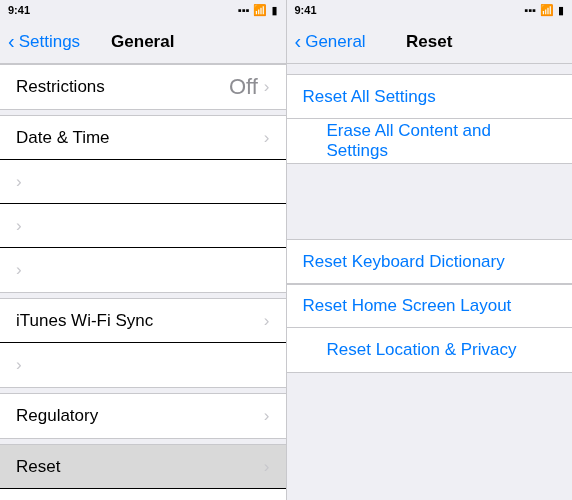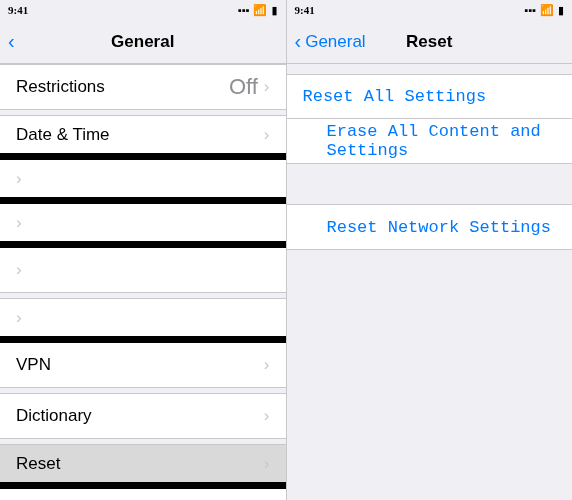--- a/index.html
+++ b/index.html
@@ -25,21 +25,20 @@
     
     .status-bar {
       height: 20px;
       background: #efeff4;
       display: flex;
       align-items: center;
       padding: 0 8px;
       font-size: 11px;
       color: #000;
       flex-shrink: 0;
-      font-family: Liberation Serif, serif;
     }
     .status-bar .time { font-weight: 600; }
     .status-bar .icons { margin-left: auto; display: flex; gap: 4px; align-items: center; }
 
     
     .nav-bar {
       height: 44px;
       background: rgba(239,239,244,0.97);
       border-bottom: 1px solid #c8c8cc;
       display: flex;
@@ -74,21 +73,21 @@
       background: #15803d;
       border-top: 1px solid #c8c8cc;
       border-bottom: 1px solid #c8c8cc;
       margin-bottom: 5px;
     }
     .list-item {
       height: 44px;
       display: flex;
       align-items: center;
       padding: 0 16px;
-      border-bottom: 7px solid #000000;
+      border-bottom: 1px solid #000000;
       background: #fff;
       cursor: pointer;
       position: relative;
     }
     .list-item:last-child {
       border-bottom: none;
     }
     .list-item .label {
       font-size: 17px;
       color: #000;
@@ -120,21 +119,20 @@
       align-items: center;
       padding: 0 16px;
       border-bottom: 1px solid #c8c8cc;
       background: #fff;
       cursor: pointer;
     }
     .reset-item:last-child { border-bottom: none; padding-left: 40px; }
     .reset-item .label {
       font-size: 17px;
       color: #007aff;
-      font-family: Liberation Mono, monospace;
     }
     .reset-item.highlighted {
       background: #fff;
     }
 
     .divider-space { height: 35px; background: #efeff4; }
 
     
     .panel-divider {
       width: 1px;
@@ -152,20 +150,21 @@
     <div class="icons">
       <span>▪▪▪</span>
       <span>📶</span>
       <span>▮</span>
     </div>
   </div>
 
   <div class="nav-bar">
     <div class="back-btn">
       <span class="back-chevron">‹</span>
+      <span>Settings</span>
     </div>
     <span class="title">General</span>
   </div>
 
   <div class="spacer-sm"></div>
   <div class="list-section">
     <div class="list-item">
       <span class="label">Restrictions</span>
       <span class="value">Off</span>
       <span class="chevron">›</span>
@@ -187,33 +186,33 @@
     </div>
     <div class="list-item">
       <span class="chevron">›</span>
     </div>
   </div>
 
   <div class="spacer"></div>
 
   <div class="list-section">
     <div class="list-item">
-      <span class="chevron">›</span>
-    </div>
-    <div class="list-item">
-      <span class="label">VPN</span>
-      <span class="chevron">›</span>
-    </div>
-  </div>
-
-  <div class="spacer"></div>
-
-  <div class="list-section">
-    <div class="list-item">
-      <span class="label">Dictionary</span>
+      <span class="label">iTunes Wi-Fi Sync</span>
+      <span class="chevron">›</span>
+    </div>
+    <div class="list-item">
+      <span class="chevron">›</span>
+    </div>
+  </div>
+
+  <div class="spacer"></div>
+
+  <div class="list-section">
+    <div class="list-item">
+      <span class="label">Regulatory</span>
       <span class="chevron">›</span>
     </div>
   </div>
 
   <div class="spacer"></div>
 
   <div class="list-section">
     <div class="list-item highlighted">
       <span class="label">Reset</span>
       <span class="chevron">›</span>
@@ -251,21 +250,27 @@
     <div class="reset-item">
       <span class="label">Reset All Settings</span>
     </div>
     <div class="reset-item">
       <span class="label">Erase All Content and Settings</span>
     </div>
   </div>
 
   <div class="divider-space"></div>
 
-  <div class="list-section">
-    <div class="reset-item">
-      <span class="label">Reset Network Settings</span>
-    </div>
-  </div>
 
   <div class="divider-space"></div>
 
+  <div class="list-section">
+    <div class="reset-item">
+      <span class="label">Reset Keyboard Dictionary</span>
+    </div>
+    <div class="reset-item highlighted" style="background: rgb(255, 255, 255); border-left: none; outline: none; border-top: 1px solid rgb(200, 200, 204); border-bottom: 1px solid rgb(200, 200, 204);">
+      <span class="label">Reset Home Screen Layout</span>
+    </div>
+    <div class="reset-item">
+      <span class="label">Reset Location &amp; Privacy</span>
+    </div>
+  </div>
 </div>
 
 </body></html>

